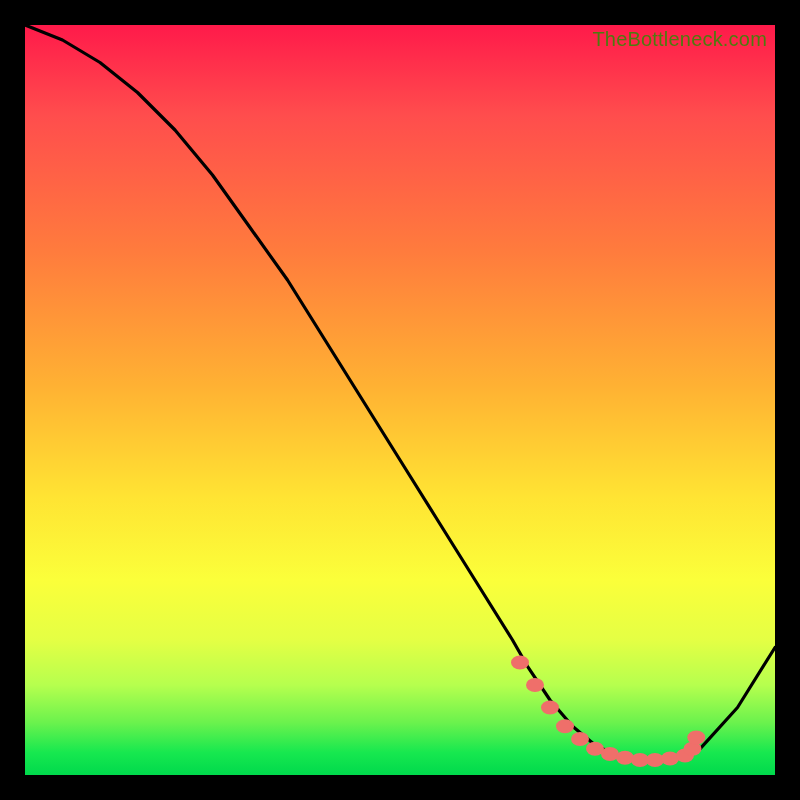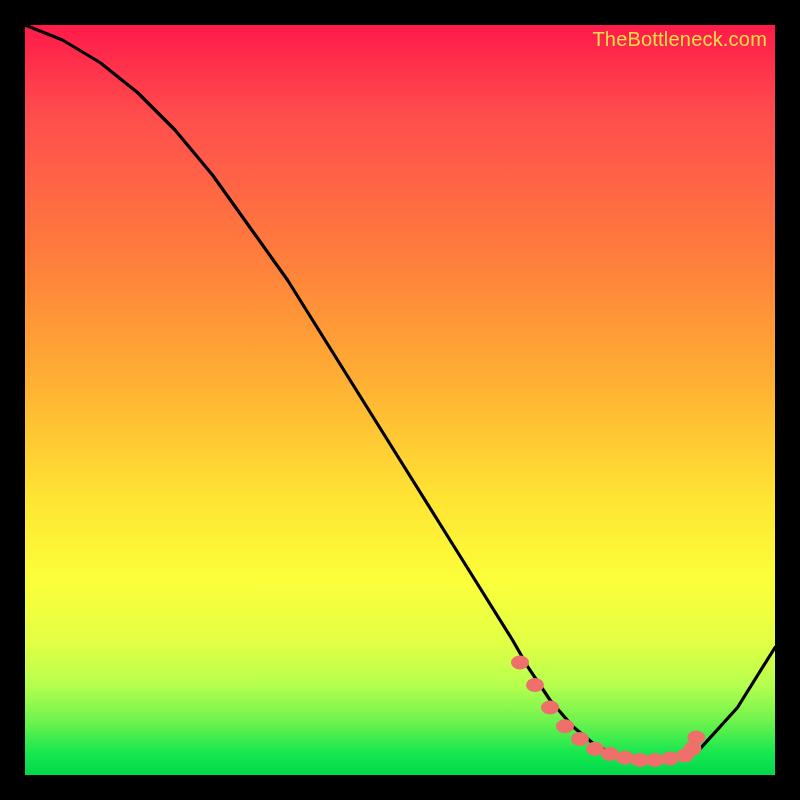--- a/index.html
+++ b/index.html
@@ -38,21 +38,21 @@
       #b6ff4e 88%,
       #6bf24d 93%,
       #17e84f 97%,
       #00d94c 100%
     );
   }
   .watermark {
     position: absolute;
     top: 3px;
     right: 8px;
-    color: #fde047;
+    color: #4d7c0f;
     font-size: 20px;
     font-weight: 500;
     font-family: Arial, sans-serif;
     letter-spacing: 0.2px;
     user-select: none;
   }
   svg.curve {
     position: absolute;
     left: 0;
     top: 0;

